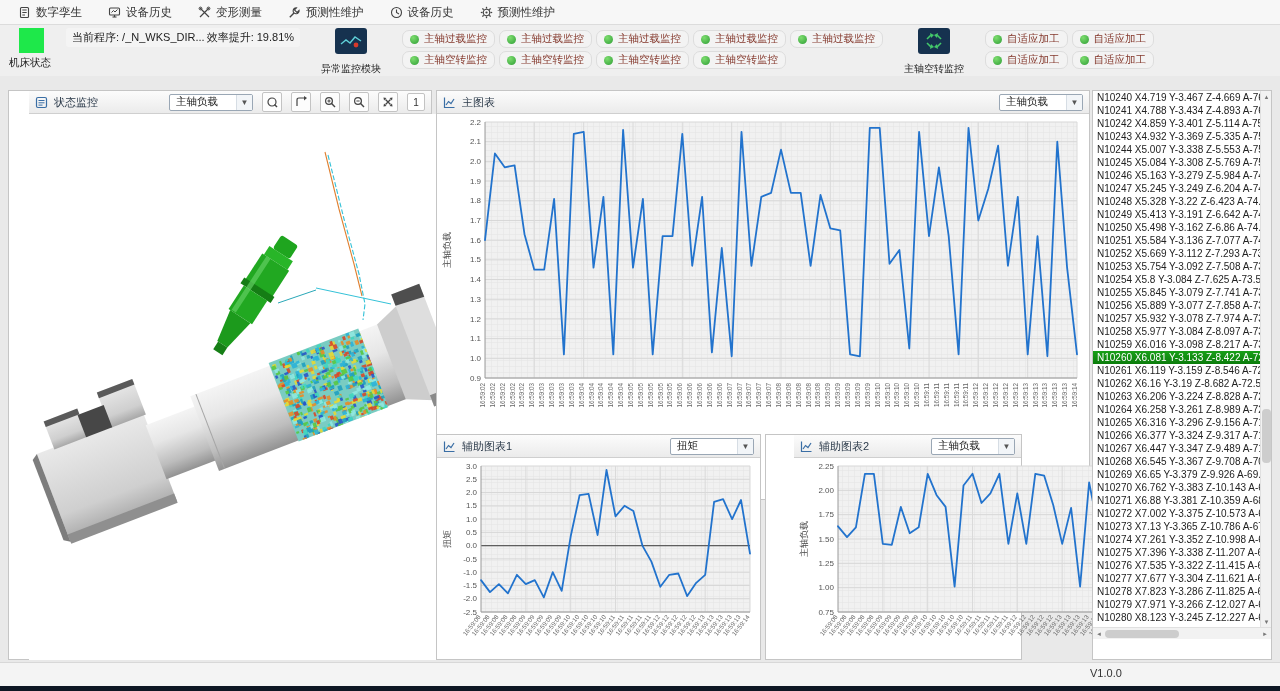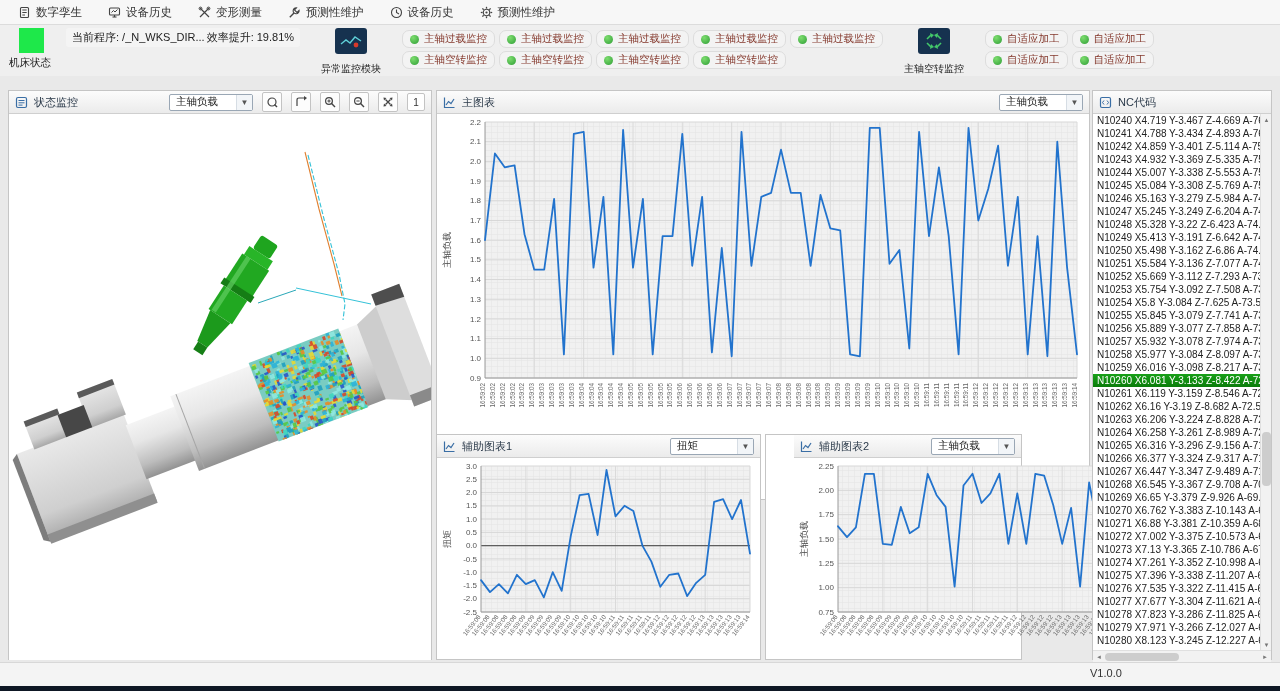--- a/index.html
+++ b/index.html
@@ -32,21 +32,21 @@
   
   .panel{position:absolute;background:#ffffff;border:1px solid #c5c5c5;box-sizing:border-box;}
   .panel-header{height:22px;background:linear-gradient(#fcfcfc,#ebebeb);border-bottom:1px solid #cfcfcf;display:flex;align-items:center;padding:0 6px;gap:6px;}
   .panel-title{font-size:11px;color:#2b3a4a;white-space:nowrap;}
   .spacer{flex:1;}
   .dropdown{width:84px;height:17px;background:#fff;border:1px solid #9aa7b5;border-radius:2px;display:flex;align-items:center;font-size:10.5px;color:#222;padding-left:6px;box-sizing:border-box;}
   .dropdown .caret{margin-left:auto;width:15px;height:100%;display:flex;align-items:center;justify-content:center;color:#555;font-size:8px;border-left:1px solid #d6dde4;background:#f2f5f8;}
   .toolbtn{width:18px;height:18px;background:#fdfdfd;border:1px solid #c3c3c3;border-radius:2px;display:flex;align-items:center;justify-content:center;margin-left:3px;}
   .zoombox{width:16px;height:16px;background:#fff;border:1px solid #c3c3c3;border-radius:2px;font-size:10px;color:#333;display:flex;align-items:center;justify-content:center;margin-left:3px;}
   
-  #left-panel{left:8px;top:90px;width:424px;height:570px;}
+  #left-panel{left:8px;top:90px;width:424px;height:570px;padding-left:20px;}
   .viewport3d{width:422px;height:546px;background:#fff;overflow:hidden;}
   
   #main-panel{left:436px;top:90px;width:654px;height:410px;}
   #aux1-panel{left:436px;top:434px;width:325px;height:226px;}
   #aux2-panel{left:765px;top:434px;width:257px;height:226px;padding-left:28px;}
   .chart-mount{display:block;}
   #main-chart{width:652px;height:318px;}
   #aux1-chart,#aux2-chart{width:323px;height:202px;}
   
   #nc-panel{left:1092px;top:90px;width:180px;height:570px;}
@@ -1173,27 +1173,20 @@
           <text x="304.03333333333336" y="159" font-size="6.3" fill="#666" text-anchor="end" transform="rotate(-52 304.03333333333336 159)">16:59:13</text>
           <text x="313" y="159" font-size="6.3" fill="#666" text-anchor="end" transform="rotate(-52 313 159)">16:59:14</text>
           <line x1="44" y1="8" x2="44" y2="154" stroke="#9a9a9a" stroke-width="1"></line>
           <line x1="44" y1="154" x2="313" y2="154" stroke="#9a9a9a" stroke-width="1"></line>
           <polyline points="44.0,68.3 53.0,79.1 61.9,69.3 70.9,15.8 79.9,15.8 88.8,85.9 97.8,86.8 106.8,48.9 115.7,75.2 124.7,69.3 133.7,15.8 142.6,37.2 151.6,48.9 160.6,128.7 169.5,27.5 178.5,15.8 187.5,45.0 196.4,35.3 205.4,15.8 214.4,85.9 223.3,35.3 232.3,85.9 241.3,15.8 250.2,17.7 259.2,46.9 268.2,85.9 277.1,49.9 286.1,128.7 295.1,24.5 304.0,69.3 313.0,127.7 " fill="none" stroke="#2273cd" stroke-width="1.8" stroke-linejoin="round" stroke-linecap="round"></polyline>
           <text x="13" y="81" font-size="9" fill="#444" text-anchor="middle" transform="rotate(-90 13 81)">主轴负载</text>
         </svg></div>
   </div>
 
   <div class="panel" id="nc-panel">
-    <div class="panel-header">
-      <svg width="13" height="13" viewBox="0 0 13 13">
-        <rect x="1.5" y="1.5" width="10" height="10" rx="1.5" fill="none" stroke="#3a6ea5" stroke-width="1.2"></rect>
-        <path d="M5 4.5 L3.5 6.5 L5 8.5 M8 4.5 L9.5 6.5 L8 8.5" fill="none" stroke="#3a6ea5" stroke-width="1"></path>
-      </svg>
-      <span class="panel-title">NC代码</span>
-    </div>
     <div class="nc-list" id="nc-list">
 
     <div class="nc-row">N10240 X4.719 Y-3.467 Z-4.669 A-76.396</div>
         <div class="nc-row">N10241 X4.788 Y-3.434 Z-4.893 A-76.062</div>
         <div class="nc-row">N10242 X4.859 Y-3.401 Z-5.114 A-75.775</div>
         <div class="nc-row">N10243 X4.932 Y-3.369 Z-5.335 A-75.523</div>
         <div class="nc-row">N10244 X5.007 Y-3.338 Z-5.553 A-75.297</div>
         <div class="nc-row">N10245 X5.084 Y-3.308 Z-5.769 A-75.088</div>
         <div class="nc-row">N10246 X5.163 Y-3.279 Z-5.984 A-74.892</div>
         <div class="nc-row">N10247 X5.245 Y-3.249 Z-6.204 A-74.701</div>

